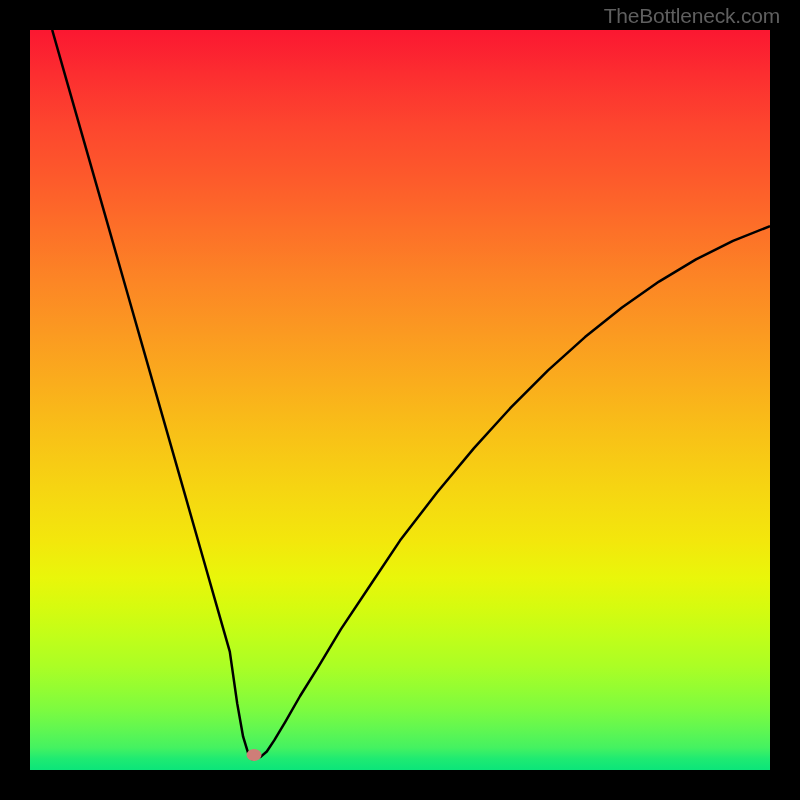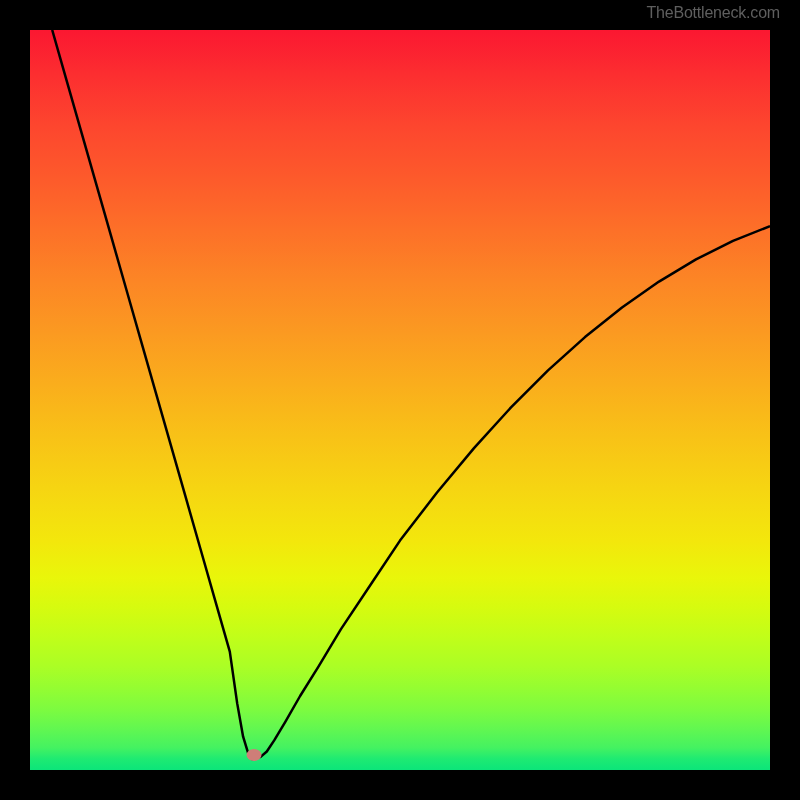--- a/index.html
+++ b/index.html
@@ -8,21 +8,21 @@
   height: 800px;
   background: #000;
   position: relative;
   font-family: Arial, Helvetica, sans-serif;
 }
 .watermark {
   position: absolute;
   top: 4px;
   right: 20px;
   color: #5f5f5f;
-  font-size: 16px;
+  font-size: 21px;
   letter-spacing: -0.2px;
   z-index: 50;
 }
 .plot-area {
   position: absolute;
   left: 30px;
   top: 30px;
   width: 740px;
   height: 740px;
   overflow: hidden;

